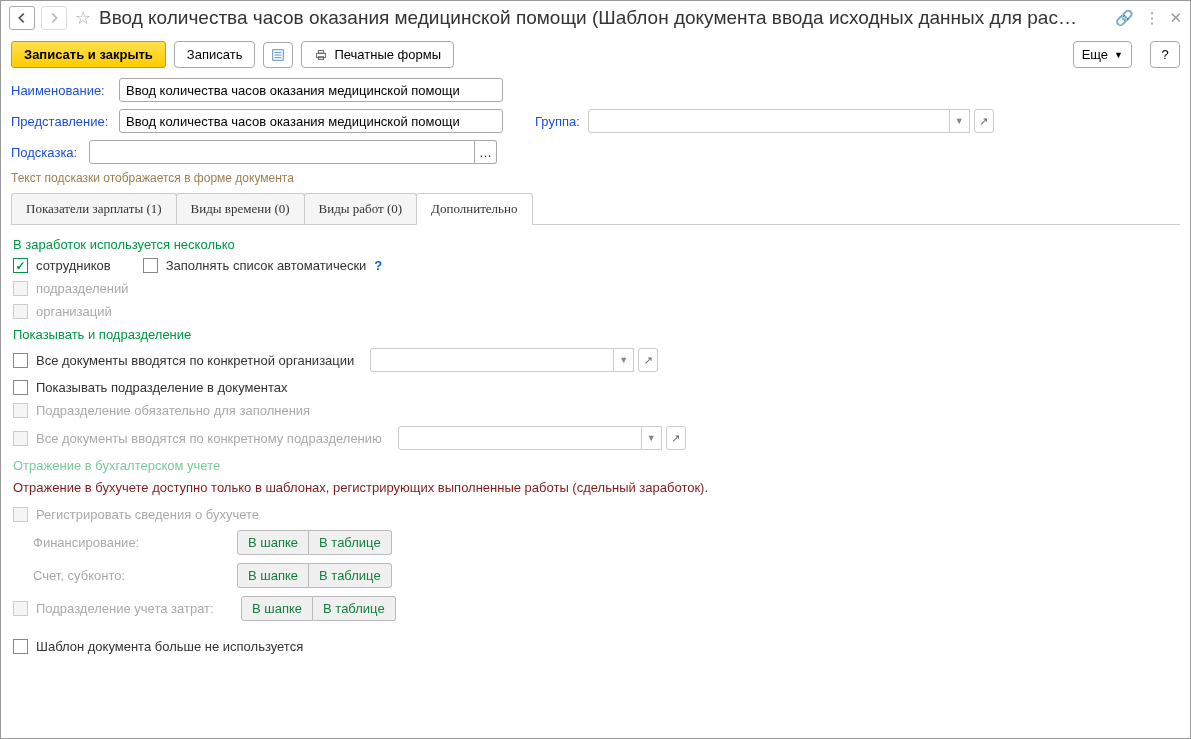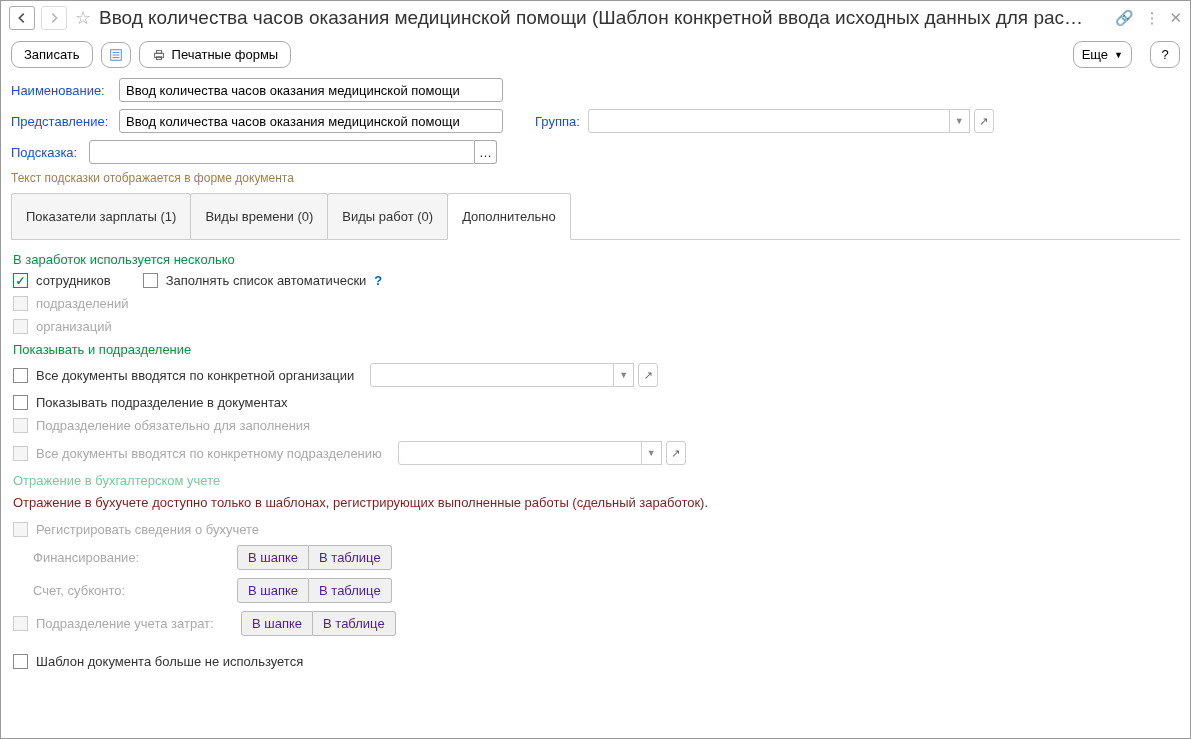--- a/index.html
+++ b/index.html
@@ -6,52 +6,52 @@
 body { font-family: Arial, sans-serif; font-size: 13px; color: #333; background: #fff; width: 1191px; height: 739px; overflow: hidden; border: 1px solid #999; }
 .titlebar { display: flex; align-items: center; padding: 4px 8px; height: 34px; gap: 6px; }
 .nav-btn { width: 26px; height: 24px; border: 1px solid #aaa; background: #fff; display: flex; align-items: center; justify-content: center; cursor: pointer; border-radius: 3px; }
 .nav-btn.disabled { opacity: 0.4; }
 .star-icon { width: 20px; height: 20px; display: flex; align-items: center; justify-content: center; color: #aaa; font-size: 18px; }
 .title-text { font-size: 19px; color: #333; flex: 1; white-space: nowrap; overflow: hidden; text-overflow: ellipsis; }
 .title-actions { display: flex; gap: 10px; align-items: center; color: #999; }
 .title-actions span { cursor: pointer; font-size: 15px; }
 .toolbar { display: flex; align-items: center; padding: 6px 10px; gap: 8px; }
 .btn-primary { background: linear-gradient(#ffe04f, #ffcc00); border: 1px solid #c9a000; padding: 5px 12px; font-weight: bold; border-radius: 3px; cursor: pointer; font-size: 13px; }
-.btn { background: #fff; border: 1px solid #aaa; padding: 5px 12px; border-radius: 9px; cursor: pointer; font-size: 13px; display: flex; align-items: center; gap: 6px; }
+.btn { background: #fff; border: 1px solid #aaa; padding: 5px 12px; border-radius: 4px; cursor: pointer; font-size: 13px; display: flex; align-items: center; gap: 6px; }
 .btn-icon { width: 30px; justify-content: center; padding: 5px 0; }
 .toolbar-right { margin-left: auto; display: flex; gap: 18px; }
 .btn-more { padding: 5px 8px; }
 .content { padding: 4px 10px 10px; }
 .form-row { display: flex; align-items: center; margin-bottom: 7px; }
 .form-label { color: #1d4ed8; padding-right: 8px; }
 .form-input { border: 1px solid #aaa; padding: 3px 6px; height: 24px; font-size: 13px; border-radius: 3px; }
 .form-input-group { display: flex; }
 .form-input-group .form-input { border-radius: 3px 0 0 3px; }
 .input-btn { border: 1px solid #aaa; border-left: none; background: #fff; width: 22px; height: 24px; display: flex; align-items: center; justify-content: center; cursor: pointer; }
 .input-btn:last-child { border-radius: 0 3px 3px 0; }
 .hint-text { color: #a08050; font-size: 12px; margin-bottom: 8px; }
 .tabs { display: flex; border-bottom: 1px solid #ccc; margin-bottom: 12px; }
-.tab { padding: 15px 14px; border: 1px solid #ccc; border-bottom: none; background: #f5f5f5; margin-right: -1px; cursor: pointer; font-size: 13px; border-radius: 3px 3px 0 0; }
+.tab { padding: 7px 14px; border: 1px solid #ccc; border-bottom: none; background: #f5f5f5; margin-right: -1px; cursor: pointer; font-size: 13px; border-radius: 3px 3px 0 0; font-family: Liberation Serif, serif; }
 .tab.active { background: #fff; border-bottom: 1px solid #fff; margin-bottom: -1px; }
 .tab-content { padding: 0 2px; }
 .section-title { color: #009646; font-size: 13px; margin-bottom: 6px; margin-top: 4px; }
 .section-title.disabled { color: #7ac99a; }
 .cb-row { display: flex; align-items: center; margin-bottom: 8px; gap: 8px; }
 .cb { width: 15px; height: 15px; border: 1px solid #888; background: #fff; display: flex; align-items: center; justify-content: center; flex-shrink: 0; }
 .cb.checked { border-color: #009646; }
 .cb.checked::after { content: '✓'; color: #009646; font-size: 12px; font-weight: bold; line-height: 1; }
 .cb.disabled { border-color: #ccc; background: #f5f5f5; }
 .cb-label { font-size: 13px; }
 .cb-label.disabled { color: #aaa; }
 .help-icon { color: #0066cc; font-weight: bold; cursor: pointer; }
 .info-text { color: #7f1d1d; font-size: 13px; margin-bottom: 10px; line-height: 1.4; }
 .grid-row { display: flex; align-items: center; margin-bottom: 8px; gap: 24px; }
 .grid-label { color: #aaa; font-size: 13px; width: 200px; padding-left: 20px; }
 .toggle-group { display: flex; }
-.toggle-btn { border: 1px solid #bbb; padding: 4px 10px; background: #f0f0f0; color: #4c1d95; cursor: pointer; font-size: 13px; }
+.toggle-btn { border: 1px solid #bbb; padding: 4px 10px; background: #f0f0f0; color: #15803d; cursor: pointer; font-size: 13px; }
 .toggle-btn:first-child { border-radius: 3px 0 0 3px; }
 .toggle-btn:last-child { border-radius: 0 3px 3px 0; border-left: none; }
 .select-group { display: flex; }
 .select-input { border: 1px solid #ccc; height: 24px; background: #fff; border-radius: 3px 0 0 3px; }
 .select-btn { border: 1px solid #ccc; border-left: none; width: 20px; height: 24px; background: #fff; display: flex; align-items: center; justify-content: center; font-size: 9px; color: #888; }
 .select-ext { border: 1px solid #ccc; margin-left: 4px; width: 20px; height: 24px; background: #fff; display: flex; align-items: center; justify-content: center; border-radius: 3px; font-size: 11px; color: #666; }
 svg.ico { width: 14px; height: 14px; }
 </style>
 </head>
 <body>
@@ -61,29 +61,30 @@
       <svg class="ico" viewBox="0 0 16 16">
         <path d="M10 3 L5 8 L10 13" stroke="#555" stroke-width="2" fill="none"></path>
       </svg>
     </div>
   <div class="nav-btn disabled">
       <svg class="ico" viewBox="0 0 16 16">
         <path d="M6 3 L11 8 L6 13" stroke="#555" stroke-width="2" fill="none"></path>
       </svg>
     </div>
   <div class="star-icon">☆</div>
-  <div class="title-text">Ввод количества часов оказания медицинской помощи (Шаблон конкретной ввода исходных данных для рас…</div>
+  <div class="title-text">Ввод количества часов оказания медицинской помощи (Шаблон документа ввода исходных данных для рас…</div>
   <div class="title-actions">
     <span>🔗</span>
     <span>⋮</span>
     <span>✕</span>
   </div>
 </div>
 
 <div class="toolbar">
+  <button class="btn-primary">Записать и закрыть</button>
   <button class="btn">Записать</button>
   <button class="btn btn-icon">
       <svg class="ico" viewBox="0 0 16 16">
         <rect x="2" y="2" width="12" height="12" fill="none" stroke="#4a7fb5" stroke-width="1"></rect>
         <line x1="4" y1="5" x2="12" y2="5" stroke="#4a7fb5"></line>
         <line x1="4" y1="8" x2="12" y2="8" stroke="#4a7fb5"></line>
         <line x1="4" y1="11" x2="12" y2="11" stroke="#4a7fb5"></line>
       </svg>
     </button>
   <button class="btn">

